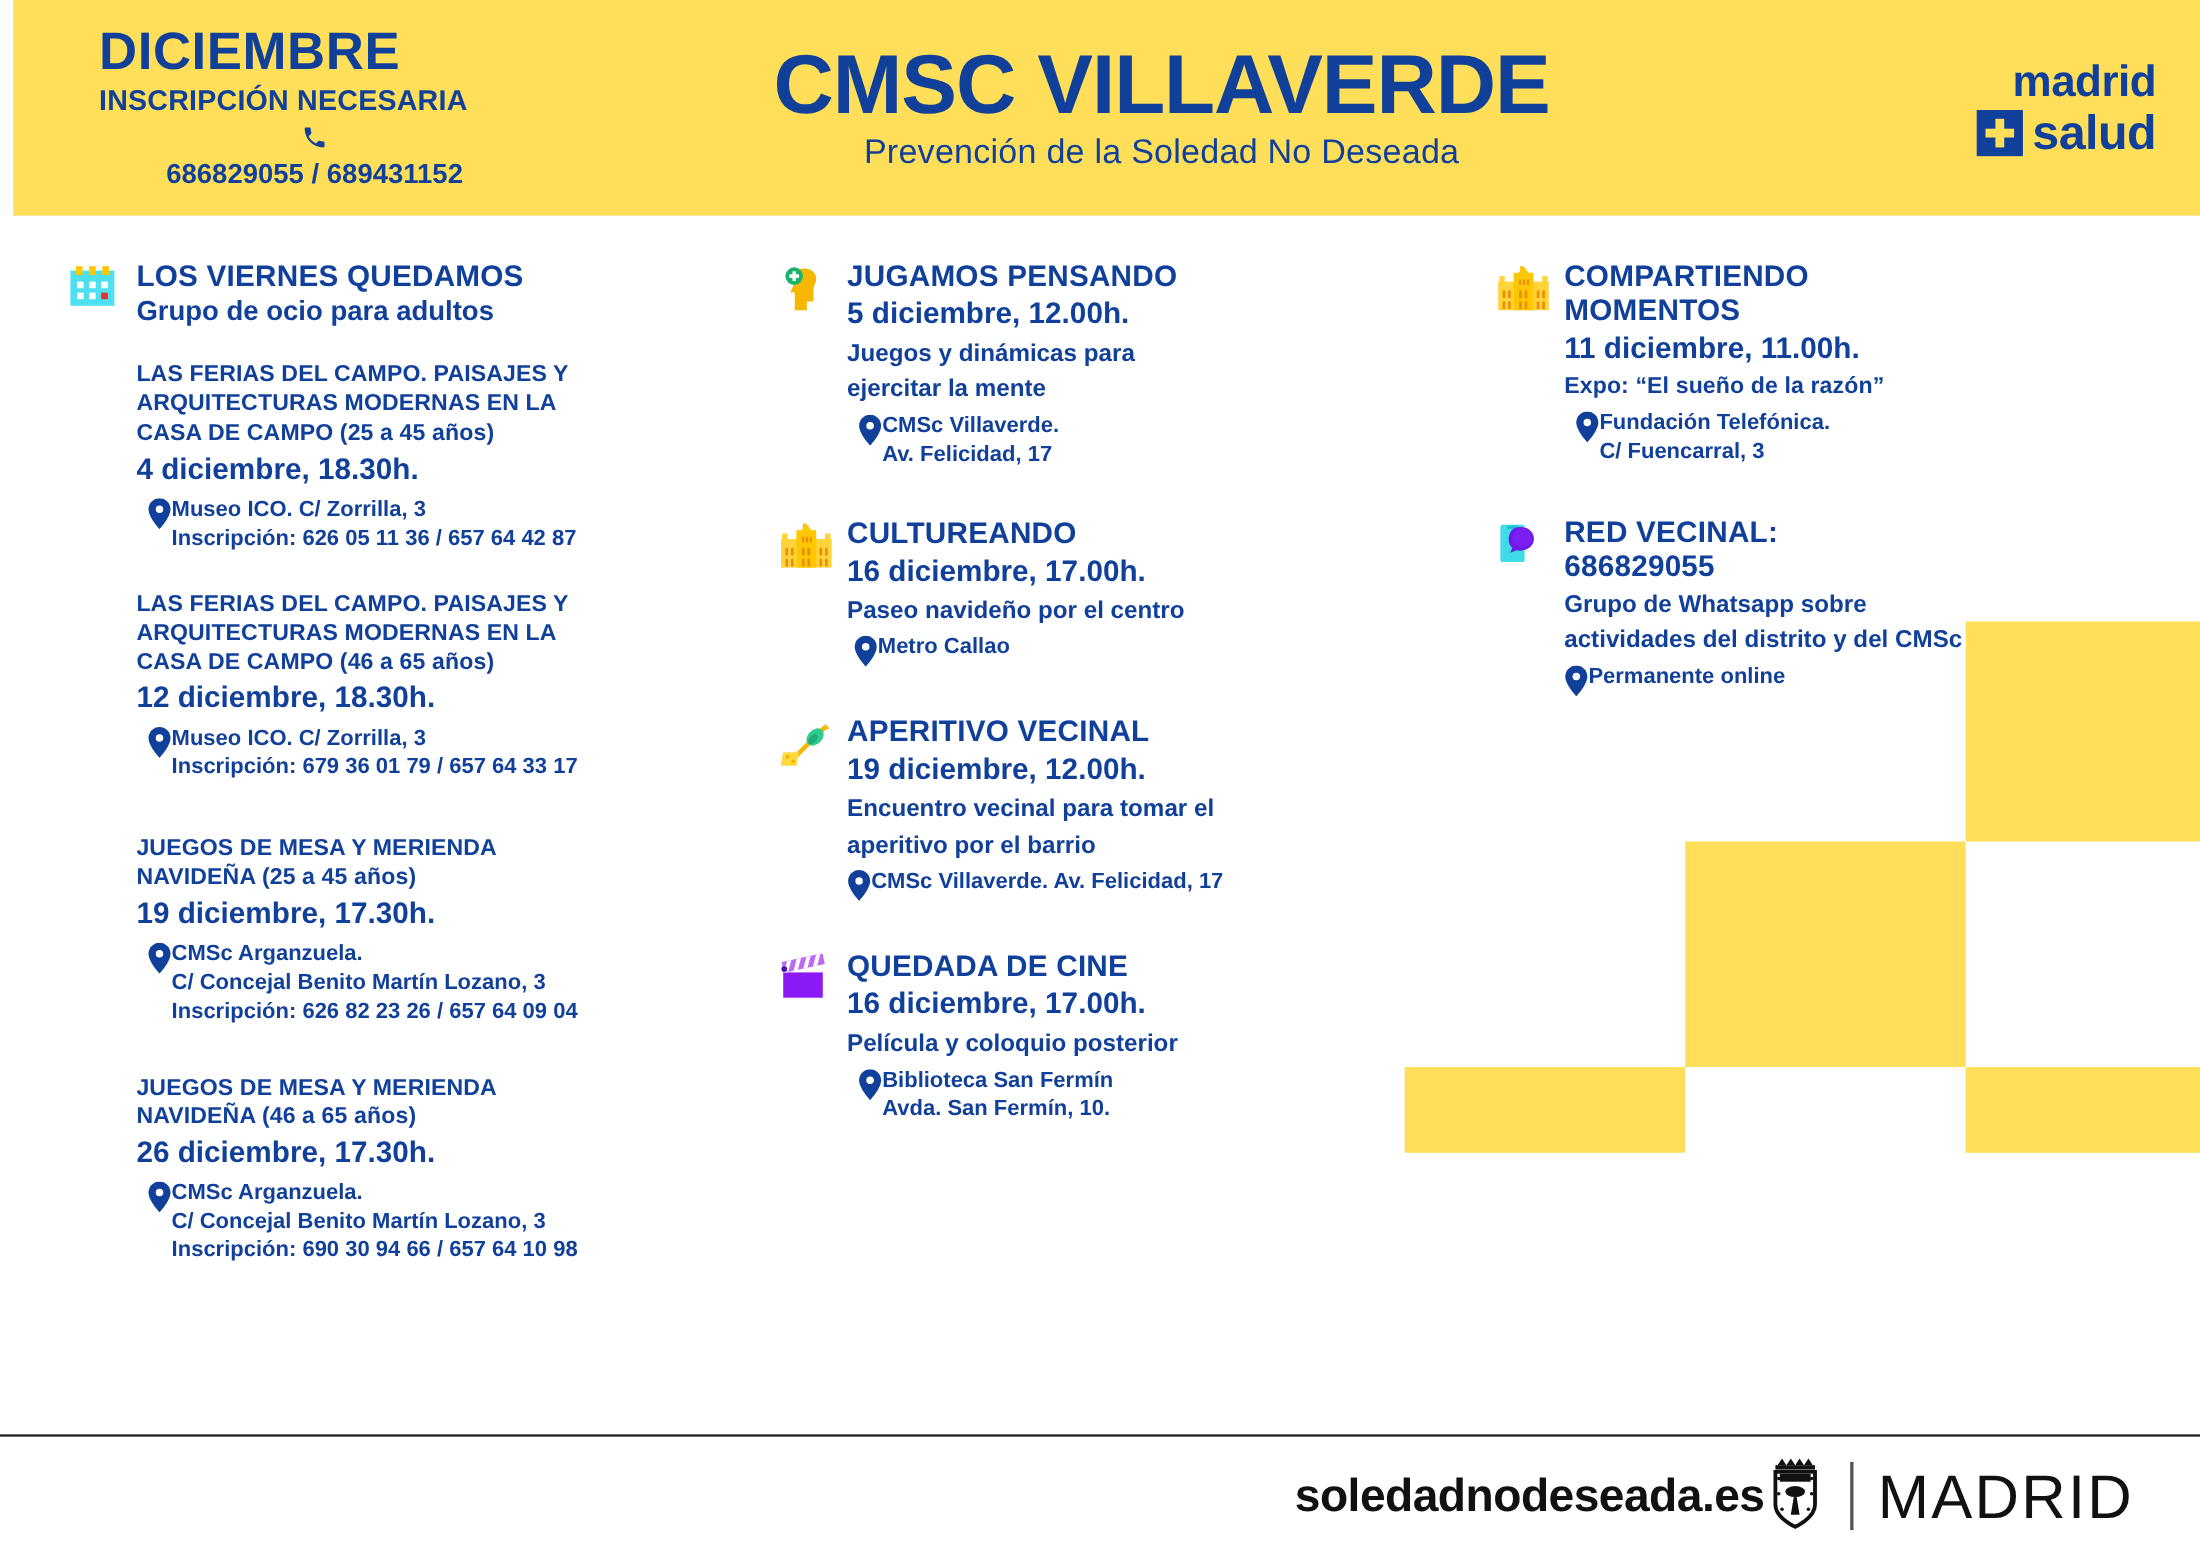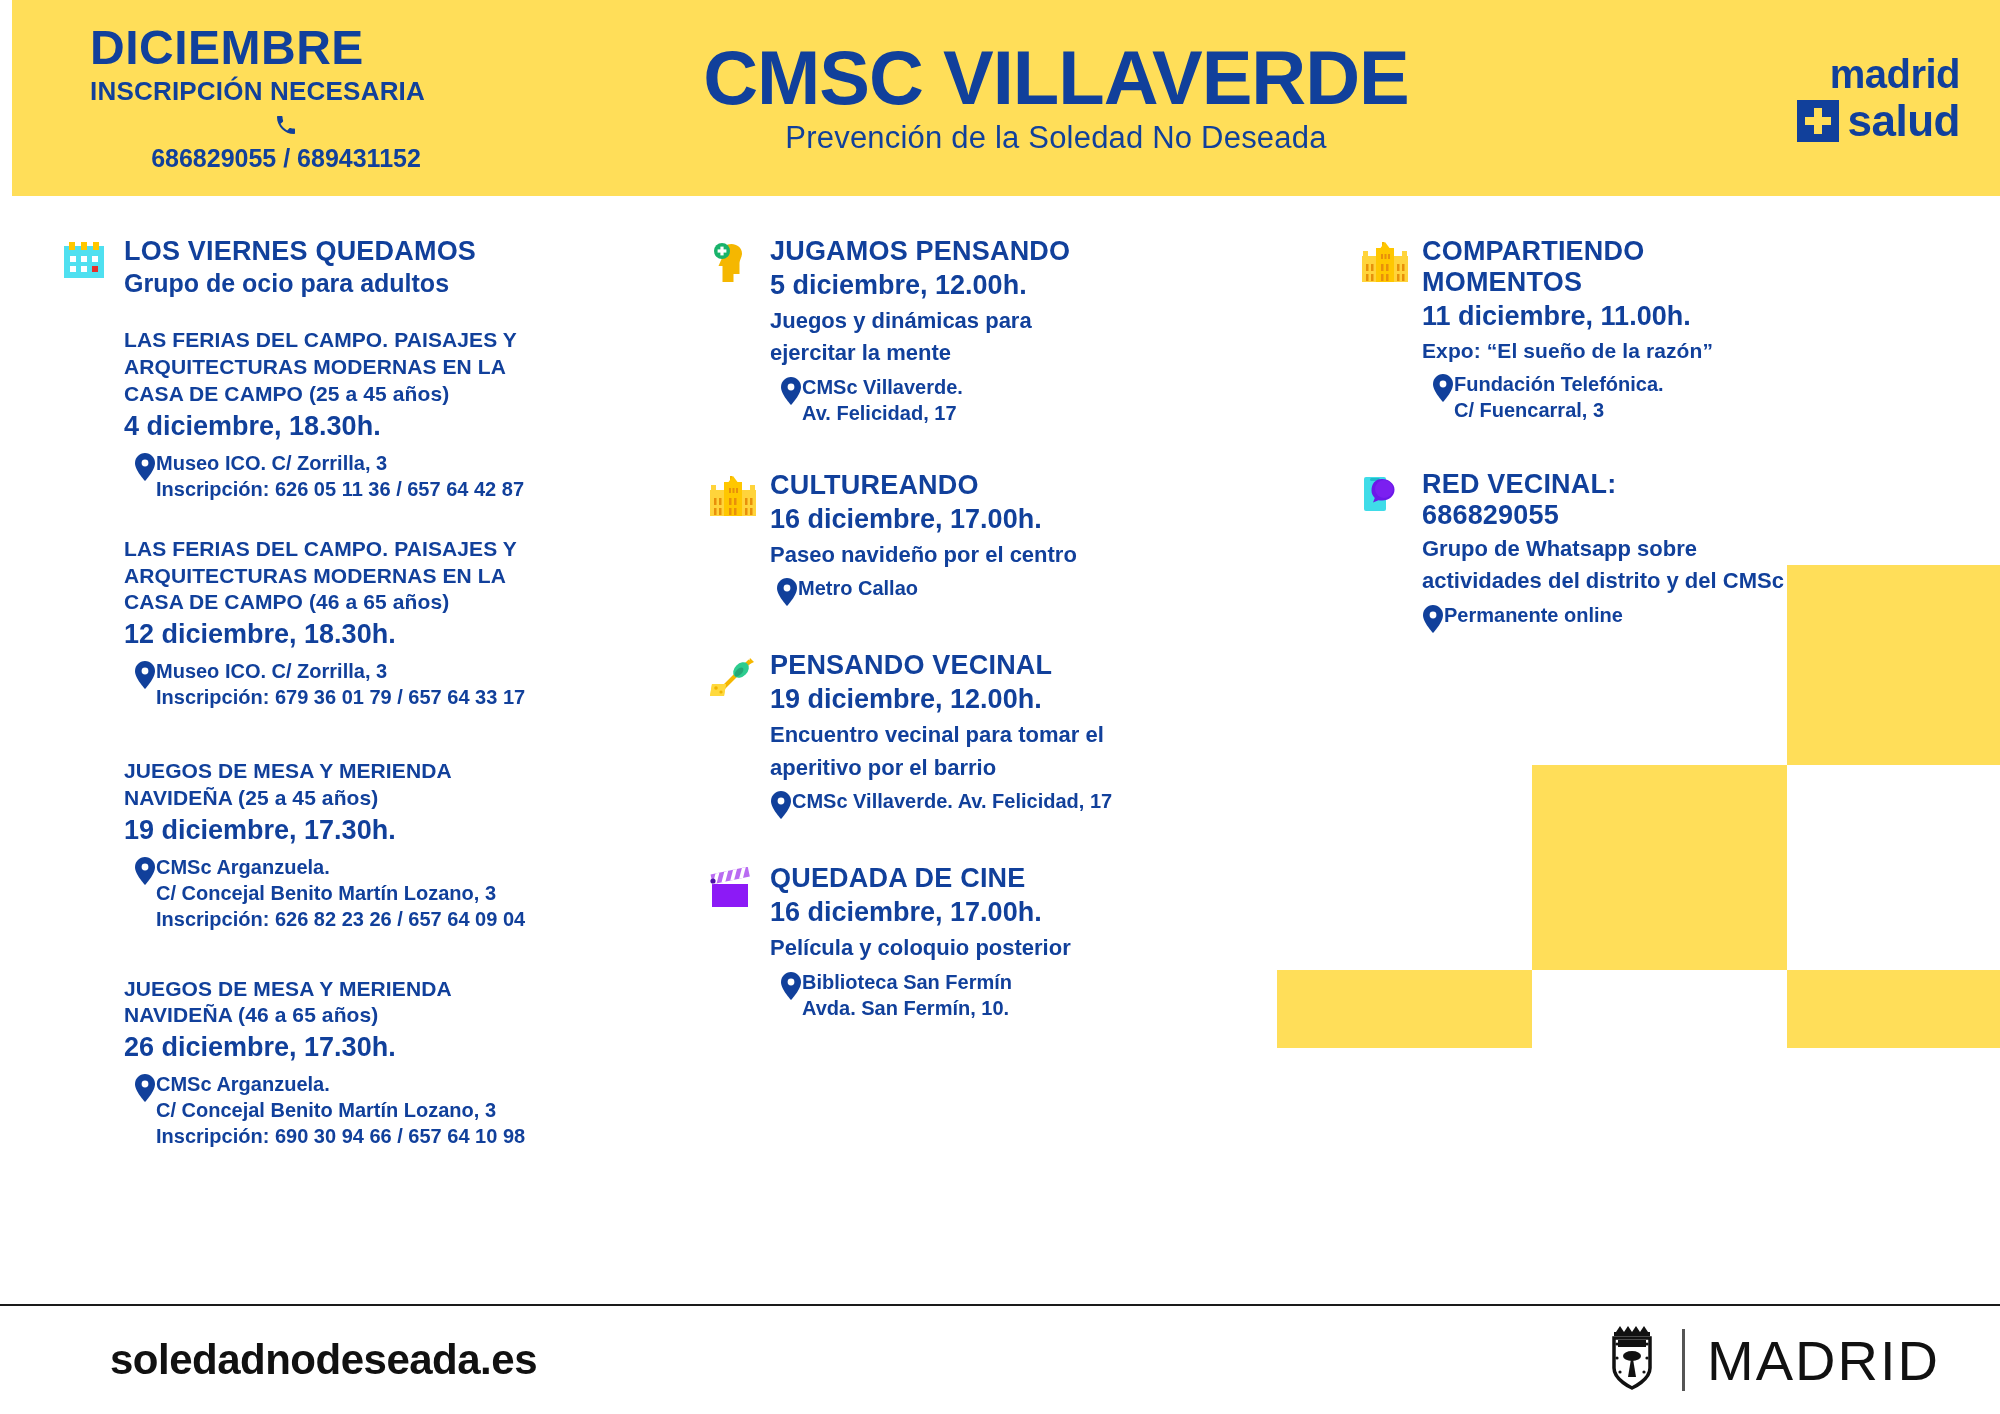--- a/index.html
+++ b/index.html
@@ -99,21 +99,21 @@
   .pin-text .ln { display:block; }
 
   .event { margin-top:20px; }
   .event:first-child { margin-top:0; }
 
   
   .footer {
     position:absolute; left:0; bottom:0; width:2000px; height:110px;
     background:#ffffff; z-index:3;
     border-top:2px solid #1a1a1a;
-    display:flex; align-items:center; justify-content:space-between;
+    display:flex; align-items:center; justify-content:flex-end;
     padding:0 60px 0 110px;
   }
   .footer-url { font-size:42px; font-weight:700; color:#111111; letter-spacing:-0.5px; }
   .footer-logo { display:flex; align-items:center; gap:22px; }
   .footer-divider { width:3px; height:62px; background:#555; }
   .footer-madrid { font-size:56px; font-weight:400; color:#111111; letter-spacing:2px; }
 
   svg { display:block; }
 </style>
 </head>
@@ -333,21 +333,21 @@
           <polygon points="42,4 46,8 40,11" fill="#F5B700"></polygon>
           <ellipse cx="33" cy="16" rx="6.5" ry="9" transform="rotate(45 33 16)" fill="#2ECC8F"></ellipse>
           <ellipse cx="31" cy="18" rx="3" ry="5.5" transform="rotate(45 31 18)" fill="#25A877"></ellipse>
           <path fill="#FFD43B" d="M4 30l14 0 -2 12 -14 0z"></path>
           <polygon points="4,30 18,30 16,42 2,42" fill="#FFD93D"></polygon>
           <circle cx="8" cy="34" r="1.8" fill="#F0B400"></circle>
           <circle cx="13" cy="38" r="1.6" fill="#F0B400"></circle>
         </svg>
       </div>
       <div class="blk-body">
-        <div class="act-title">PENSANDO VECINAL</div>
+        <div class="act-title">APERITIVO VECINAL</div>
         <div class="act-date">19 diciembre, 12.00h.</div>
         <div class="act-desc">Encuentro vecinal para tomar el</div>
         <div class="act-desc">aperitivo por el barrio</div>
         <div class="pin-row" style="padding-left:0;">
           <span class="pin">
             <svg width="22" height="28" viewBox="0 0 22 28">
                 <path fill="#11409B" d="M11 0C5.5 0 1 4.5 1 10c0 7.5 10 18 10 18s10-10.5 10-18c0-5.5-4.5-10-10-10z"></path>
                 <circle cx="11" cy="10" r="3.4" fill="#fff"></circle>
               </svg>
           </span>

